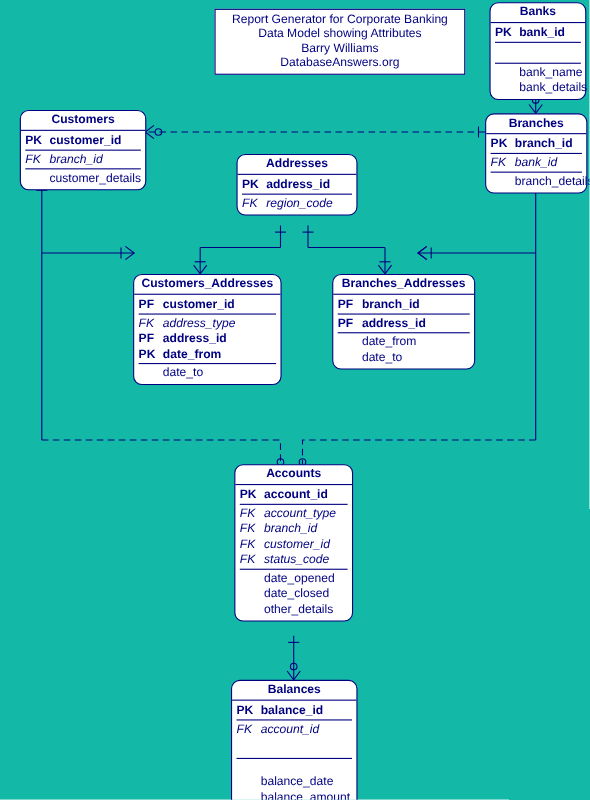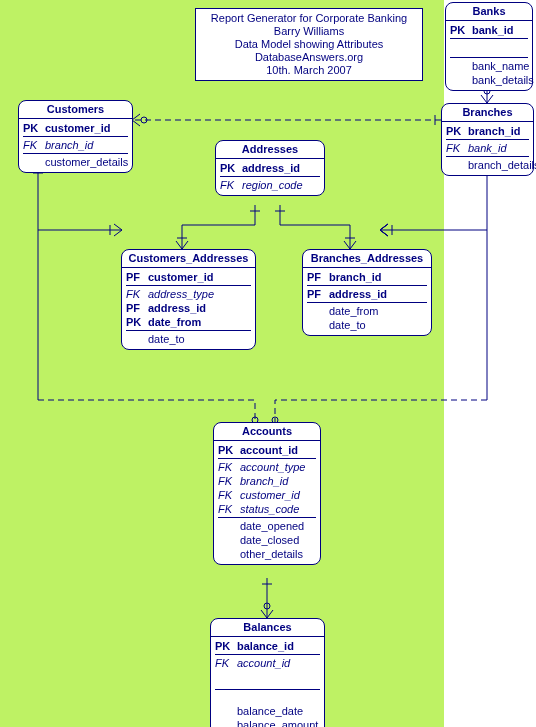--- a/index.html
+++ b/index.html
@@ -5,23 +5,23 @@
   html, body {
     margin: 0;
     padding: 0;
     background: #fff;
     font-family: Arial, Helvetica, sans-serif;
     font-size: 11px;
     color: #000080;
   }
   .stage {
     position: relative;
-    width: 444px;
+    width: 536px;
     height: 727px;
-    background: #bef264;
+    background: #14b8a6;
   }
   svg.connectors {
     position: absolute;
     left: 0; top: 0;
     width: 536px;
     height: 727px;
     pointer-events: none;
   }
   .entity {
     position: absolute;
@@ -123,24 +123,23 @@
     <circle class="l" cx="275" cy="420" r="3" fill="#fff"></circle>
 
     <line class="l" x1="267" y1="578" x2="267" y2="618"></line>
     <line class="l" x1="262" y1="584" x2="272" y2="584"></line>
     <polyline class="l" points="261,610 267,618 273,610"></polyline>
     <circle class="l" cx="267" cy="606" r="3" fill="#fff"></circle>
   </svg>
 
   <div class="info-box" style="left:195px; top:8px; width:228px;">
     <div>Report Generator for Corporate Banking</div>
+    <div>Data Model showing Attributes</div>
     <div>Barry Williams</div>
-    <div>Data Model showing Attributes</div>
     <div>DatabaseAnswers.org</div>
-    <div>10th. March 2007</div>
   </div>
 
   <div class="entity" style="left:445px; top:2px; width:88px;">
     <div class="title">Banks</div>
     <div class="attrs">
         <div class="row" style="border-bottom: 1px solid rgb(0, 0, 128); padding-bottom: 1px; margin-bottom: 1px;">
           <span class="keycol">PK</span>
           <span class="attrname bold">bank_id</span>
         </div>
         <div class="row" style="border-top: 1px solid rgb(0, 0, 128); margin-top: 18px; padding-top: 1px;">

